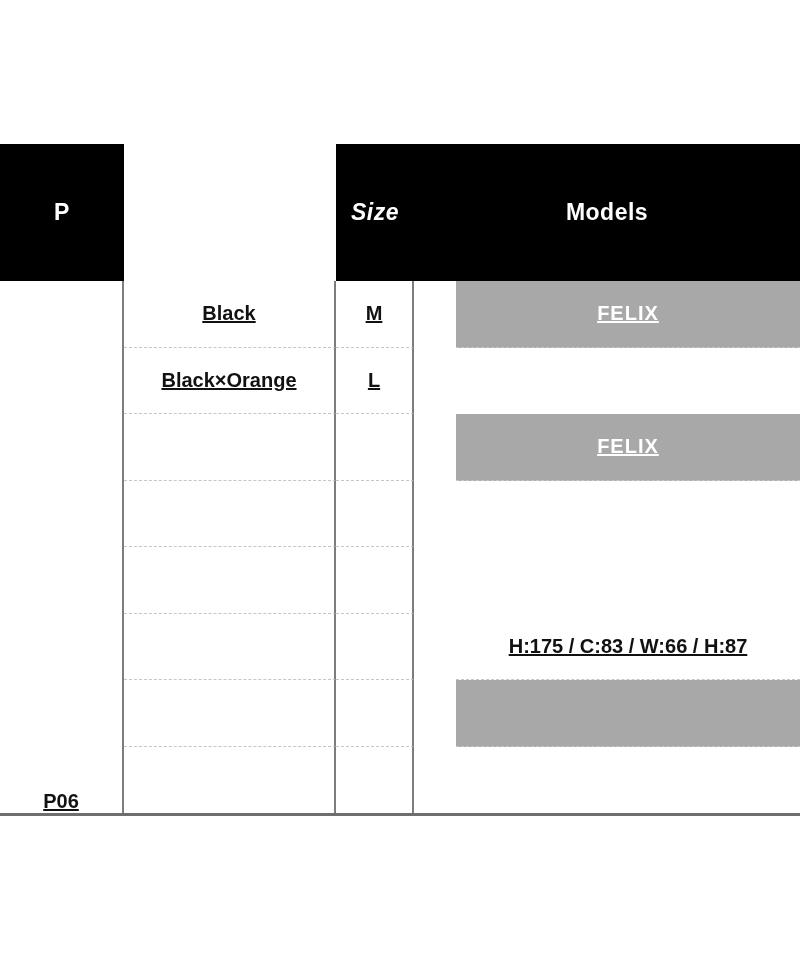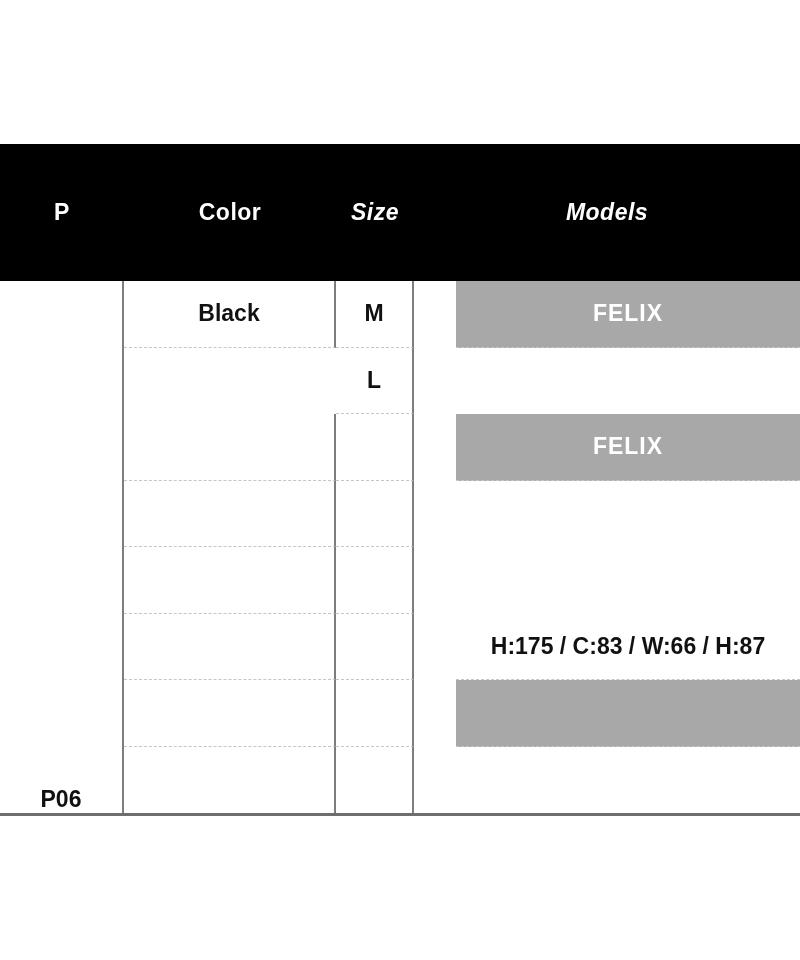--- a/index.html
+++ b/index.html
@@ -33,25 +33,26 @@
   }
   .th{
     background:var(--header-bg);
     color:var(--header-text);
     display:flex;align-items:center;justify-content:center;
     font-size:23px;letter-spacing:0.5px;
   }
   .th.c1{grid-column:1;grid-row:1;}
   .th.c2{grid-column:2;grid-row:1;}
   .th.c3{grid-column:3;grid-row:1;font-style:italic;}
-  .th.c4{grid-column:4;grid-row:1;font-style:italic;}
+  .th.c4{grid-column:4;grid-row:1;}
   .cell{
     display:flex;align-items:center;justify-content:center;
-    font-size:23px;color:var(--body-text);
+    font-size:20px;color:var(--body-text);
     background:#ffffff;
+    text-decoration:underline;
   }
   .pcell{
     grid-column:1;grid-row:2/10;
     border-right:2px solid var(--line-solid);
     align-items:flex-end;
   }
   .ccell{grid-column:2;border-right:2px solid var(--line-solid);}
   .scell{grid-column:3;border-right:2px solid var(--line-solid);}
   .mcell{grid-column:4;margin-left:42px;}
   .dot{border-bottom:1px dashed var(--line-dotted);}
@@ -63,38 +64,36 @@
 </style>
 </head>
 <body>
 
 <div class="canvas">
   <div class="table">
 
     <div class="th c1">
       <span>P</span>
     </div>
-    <div class="th c2">
-      <span>Color</span>
-    </div>
     <div class="th c3">
       <span>Size</span>
     </div>
     <div class="th c4">
       <span>Models</span>
     </div>
 
     <div class="cell pcell">
       <span>P06</span>
     </div>
 
     <div class="cell ccell dot" style="grid-row:2">Black</div>
     <div class="cell scell dot" style="grid-row:2">M</div>
     <div class="cell mcell dot bar" style="grid-row:2">FELIX</div>
 
+    <div class="cell ccell dot" style="grid-row:3">Black×Orange</div>
     <div class="cell scell dot" style="grid-row:3">L</div>
 
     <div class="cell ccell dot" style="grid-row:4"></div>
     <div class="cell scell dot" style="grid-row:4"></div>
     <div class="cell mcell dot bar" style="grid-row:4">FELIX</div>
 
     <div class="cell ccell dot" style="grid-row:5"></div>
     <div class="cell scell dot" style="grid-row:5"></div>
 
     <div class="cell ccell dot" style="grid-row:6"></div>

